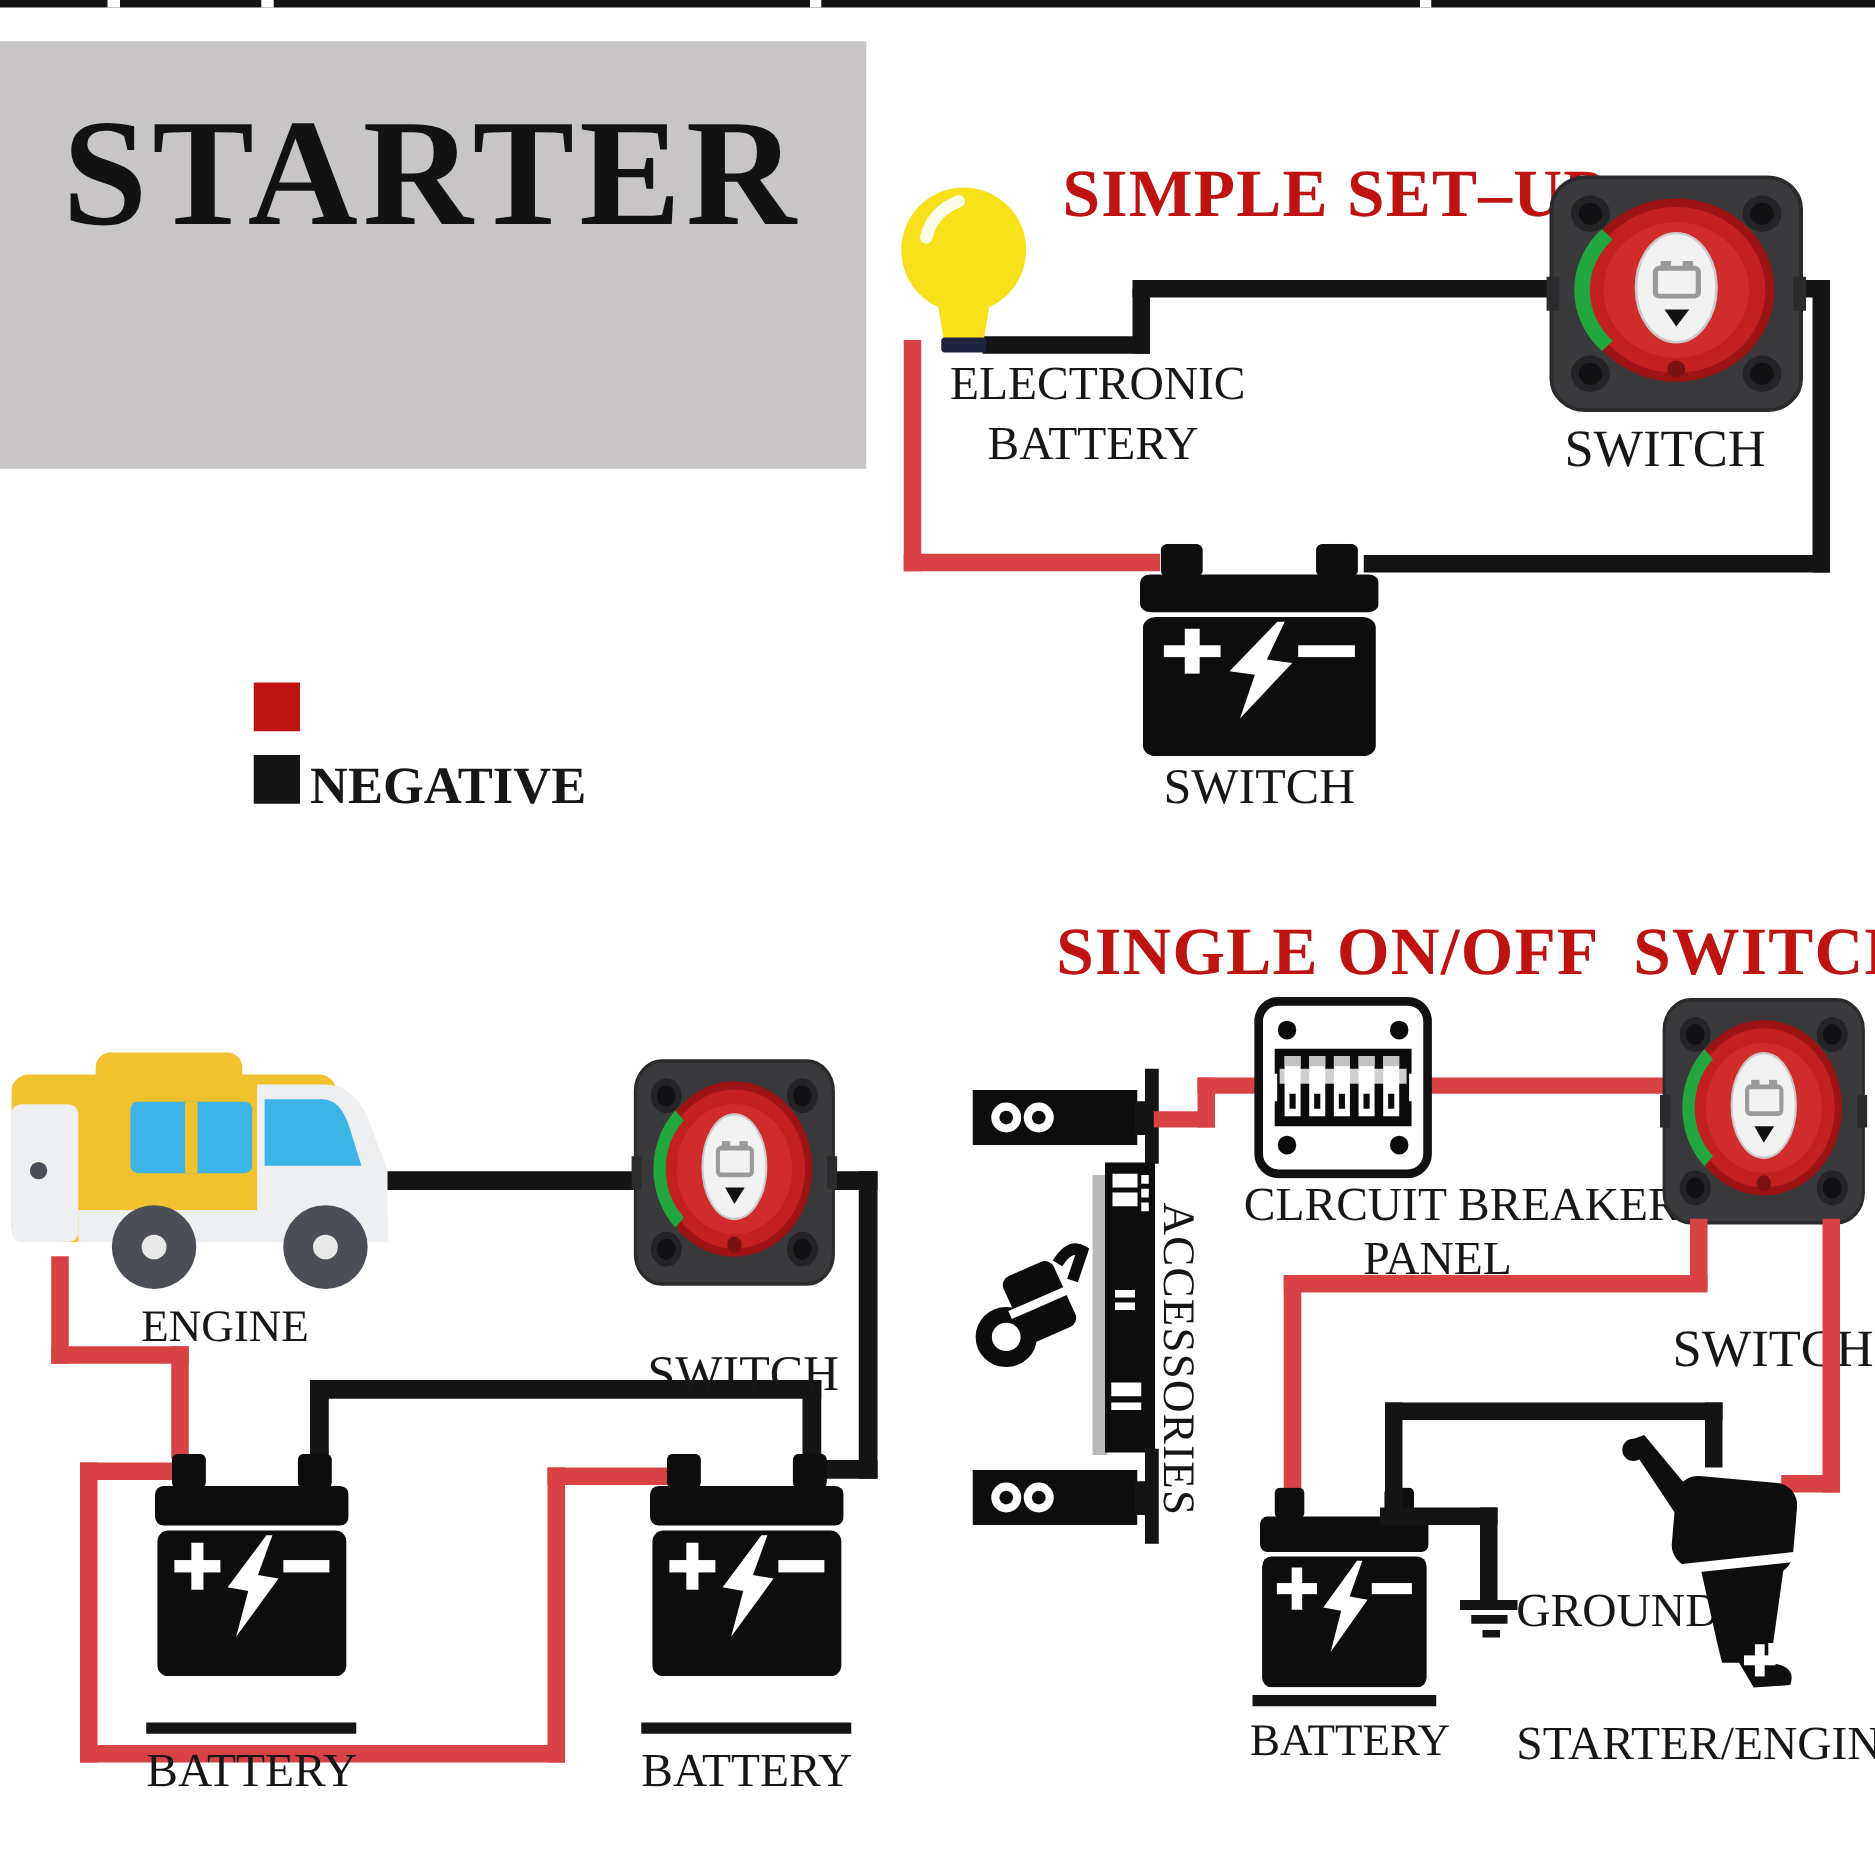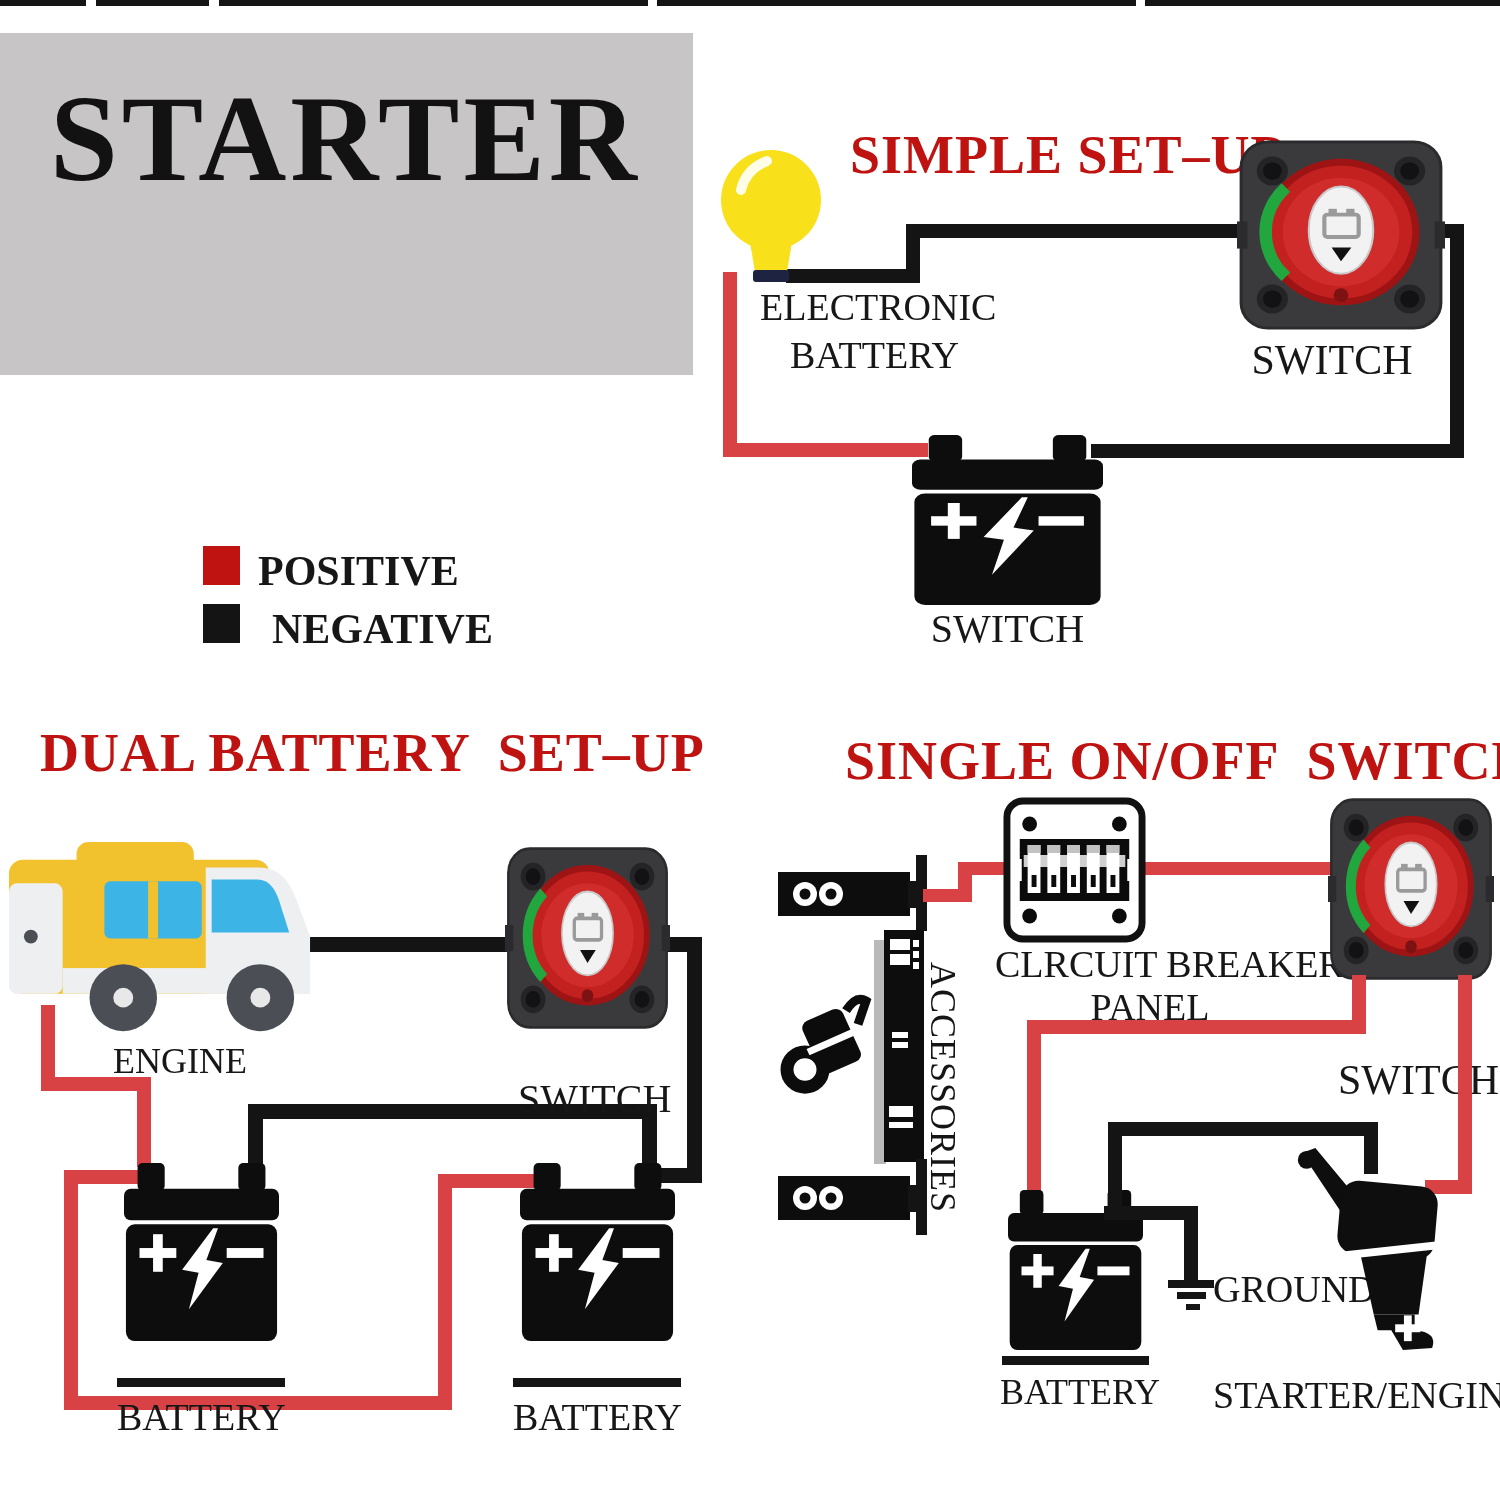--- a/index.html
+++ b/index.html
@@ -152,23 +152,22 @@
   <div class="abs" style="left:86px;top:0;width:10px;height:6px;background:#fff;"></div>
   <div class="abs" style="left:209px;top:0;width:10px;height:6px;background:#fff;"></div>
   <div class="abs" style="left:648px;top:0;width:9px;height:6px;background:#fff;"></div>
   <div class="abs" style="left:1136px;top:0;width:9px;height:6px;background:#fff;"></div>
 
   <div class="title-panel">
     <div class="main-title" style="top:36px;">STARTER</div>
   </div>
 
   <div class="swatch" style="left:203px;top:546px;background:var(--heading-red,#bf1312);"></div>
-  <div class="lb" style="left:258px;top:549px;width:230px;text-align:left;font-size:42px;font-weight:bold;">POSITIVE</div>
   <div class="swatch" style="left:203px;top:604px;background:var(--negative-wire,#141414);"></div>
-  <div class="lb" style="left:272px;top:607px;width:240px;text-align:left;font-size:42px;font-weight:bold;">NEGATIVE</div>
+  <div class="lb" style="left:248px;top:607px;width:240px;text-align:left;font-size:42px;font-weight:bold;">NEGATIVE</div>
 
   <div class="sec-title" style="left:850px;top:124px;width:375px;font-size:54px;">SIMPLE SET–UP</div>
 
   <div class="wpos" style="left:723px;top:272px;width:14px;height:185px;"></div>
   <div class="wpos" style="left:723px;top:443px;width:205px;height:14px;"></div>
   <div class="wneg" style="left:786px;top:269px;width:134px;height:14px;"></div>
   <div class="wneg" style="left:906px;top:231px;width:14px;height:52px;"></div>
   <div class="wneg" style="left:906px;top:224px;width:333px;height:14px;"></div>
   <div class="wneg" style="left:1443px;top:224px;width:21px;height:14px;"></div>
   <div class="wneg" style="left:1450px;top:224px;width:14px;height:234px;"></div>
@@ -183,21 +182,20 @@
   <svg class="abs" style="left:1237px;top:138px;" width="208" height="194" viewBox="0 0 200 200" preserveAspectRatio="none">
       <use href="#sym-switch"></use>
     </svg>
   <div class="lb" style="left:1247px;top:338px;width:170px;font-size:42px;">SWITCH</div>
 
   <svg class="abs" style="left:912px;top:435px;" width="191" height="170" viewBox="0 0 160 180" preserveAspectRatio="none">
       <use href="#sym-battery"></use>
     </svg>
   <div class="lb" style="left:925px;top:608px;width:165px;font-size:40px;">SWITCH</div>
 
-  <div class="sec-title" style="left:40px;top:722px;width:615px;font-size:54px;">DUAL BATTERY  SET–UP</div>
 
   <div class="wneg" style="left:290px;top:937px;width:217px;height:15px;"></div>
   <div class="wneg" style="left:665px;top:937px;width:37px;height:15px;"></div>
   <div class="wneg" style="left:687px;top:937px;width:15px;height:246px;"></div>
   <div class="wneg" style="left:650px;top:1168px;width:52px;height:15px;"></div>
   <div class="wneg" style="left:248px;top:1104px;width:15px;height:62px;"></div>
   <div class="wneg" style="left:248px;top:1104px;width:409px;height:15px;"></div>
   <div class="wneg" style="left:642px;top:1104px;width:15px;height:62px;"></div>
   <div class="wpos" style="left:41px;top:1005px;width:14px;height:86px;"></div>
   <div class="wpos" style="left:41px;top:1077px;width:110px;height:14px;"></div>

